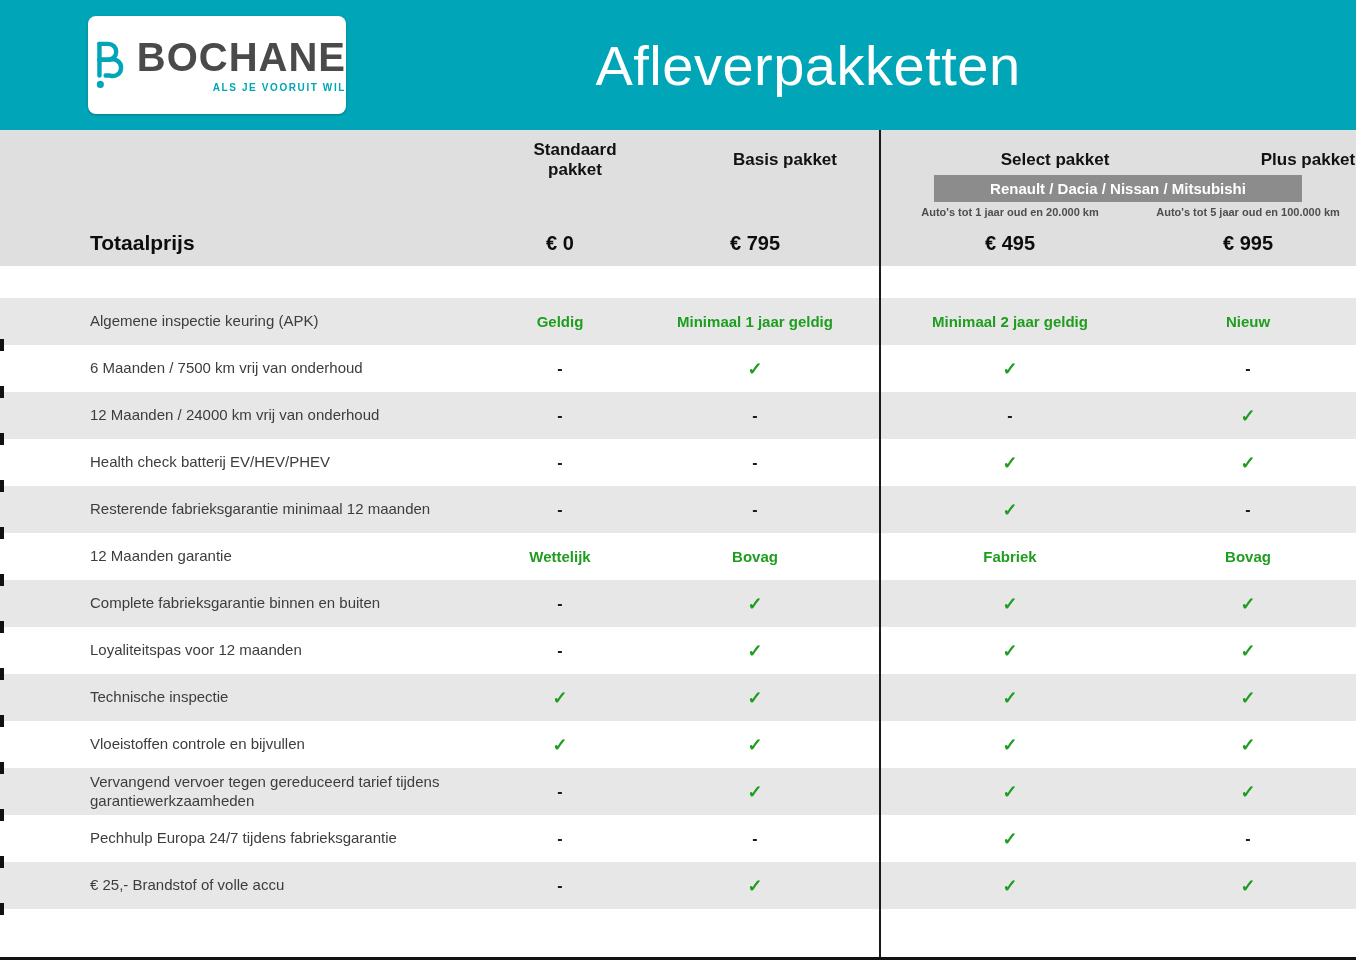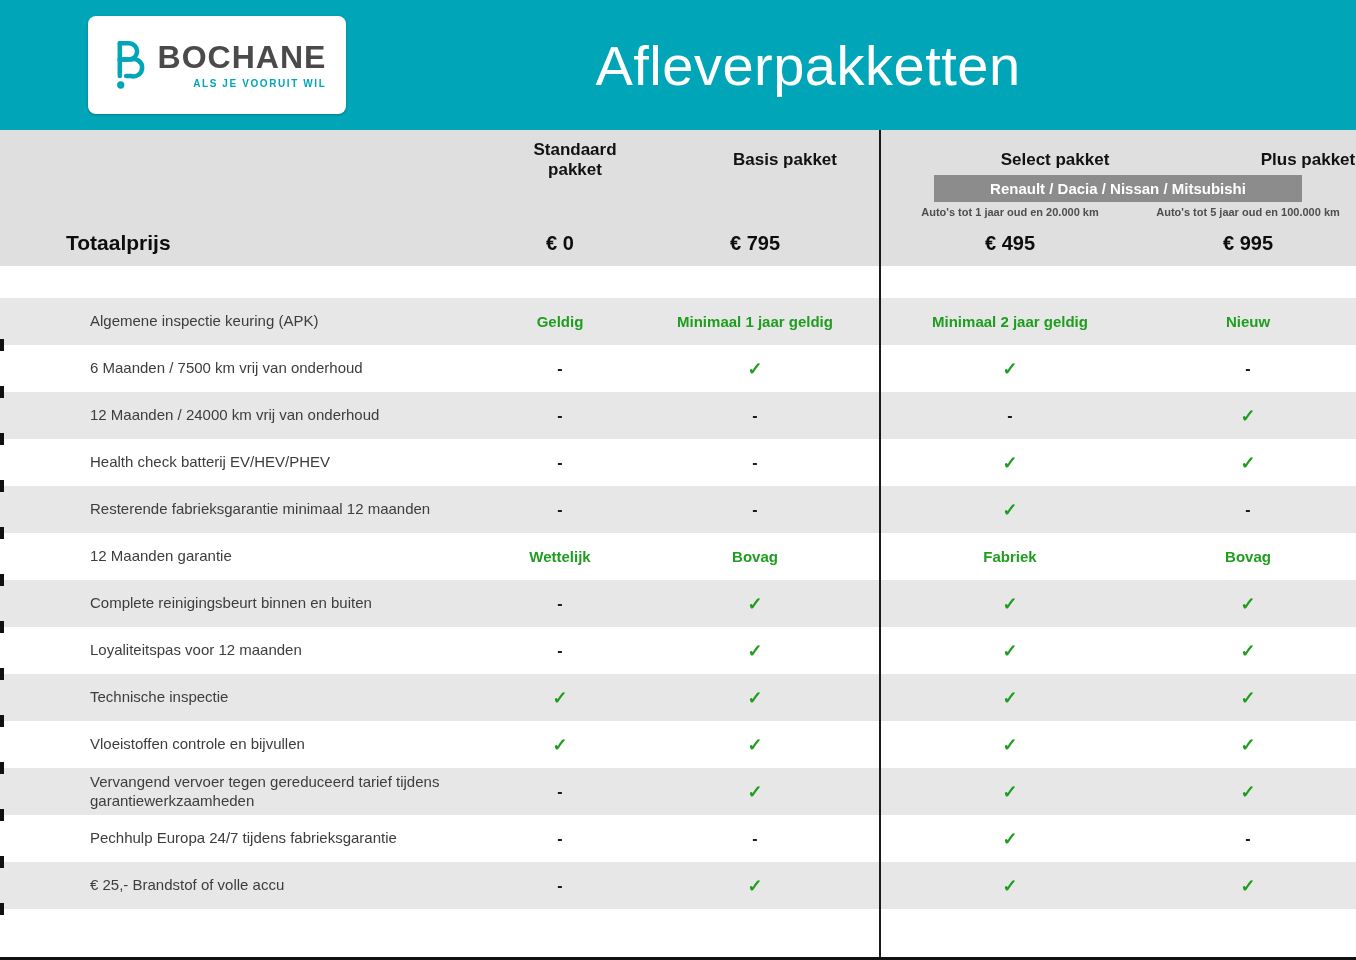--- a/index.html
+++ b/index.html
@@ -19,21 +19,21 @@
     position:relative;
   }
   .logo-card{
     position:absolute;left:88px;top:16px;
     width:258px;height:98px;background:#ffffff;border-radius:8px;
     box-shadow:0 1px 3px rgba(0,0,0,.25);
     display:flex;align-items:center;justify-content:center;gap:10px;
   }
   .logo-text{display:flex;flex-direction:column;align-items:flex-end;}
   .logo-name{
-    font-size:32px;font-weight:700;color:#4a4a4a;letter-spacing:1px;line-height:1;
+    font-size:40px;font-weight:700;color:#4a4a4a;letter-spacing:1px;line-height:1;
   }
   .logo-tagline{
     font-size:10px;font-weight:700;color:#00a6b7;letter-spacing:1.6px;margin-top:5px;
   }
   .title{
     margin:0;flex:1;text-align:center;
     padding-left:260px;
     color:#ffffff;font-size:56px;font-weight:400;letter-spacing:.5px;
   }
 
@@ -54,21 +54,21 @@
     background:#8c8c8c;color:#ffffff;font-size:15px;font-weight:700;
     text-align:center;height:27px;line-height:27px;
   }
   .badge-1{grid-column:2/4;justify-self:center;width:296px;}
   .badge-2{grid-column:4/6;justify-self:center;width:368px;}
   .subnotes-row{height:20px;}
   .subnote{text-align:center;font-size:11px;font-weight:700;color:#4e4e4e;}
   .sub-3{grid-column:4;}
   .sub-4{grid-column:5;}
   .totals-row{height:42px;}
-  .total-label{padding-left:66px;font-size:21px;font-weight:700;color:#0d0d0d;}
+  .total-label{padding-left:90px;font-size:21px;font-weight:700;color:#0d0d0d;}
   .price{text-align:center;font-size:20px;font-weight:700;color:#0d0d0d;}
 
   
   .gap{height:32px;background:#ffffff;}
   .trow{height:47px;position:relative;}
   .trow.gray{background:#e7e7e7;}
   .trow.white{background:#ffffff;}
   .trow::before{
     content:"";position:absolute;left:0;top:-6px;width:4px;height:12px;
     background:#111111;z-index:3;
@@ -191,21 +191,21 @@
         <div class="val dash">-</div>
       </div>
       <div class="trow grid white">
         <div class="rlabel">12 Maanden garantie</div>
         <div class="val green">Wettelijk</div>
         <div class="val green">Bovag</div>
         <div class="val green">Fabriek</div>
         <div class="val green">Bovag</div>
       </div>
       <div class="trow grid gray">
-        <div class="rlabel">Complete reinigingsbeurt binnen en buiten</div>
+        <div class="rlabel">Complete fabrieksgarantie binnen en buiten</div>
         <div class="val dash">-</div>
         <div class="val check">✓</div>
         <div class="val check">✓</div>
         <div class="val check">✓</div>
       </div>
       <div class="trow grid white">
         <div class="rlabel">Loyaliteitspas voor 12 maanden</div>
         <div class="val dash">-</div>
         <div class="val check">✓</div>
         <div class="val check">✓</div>

